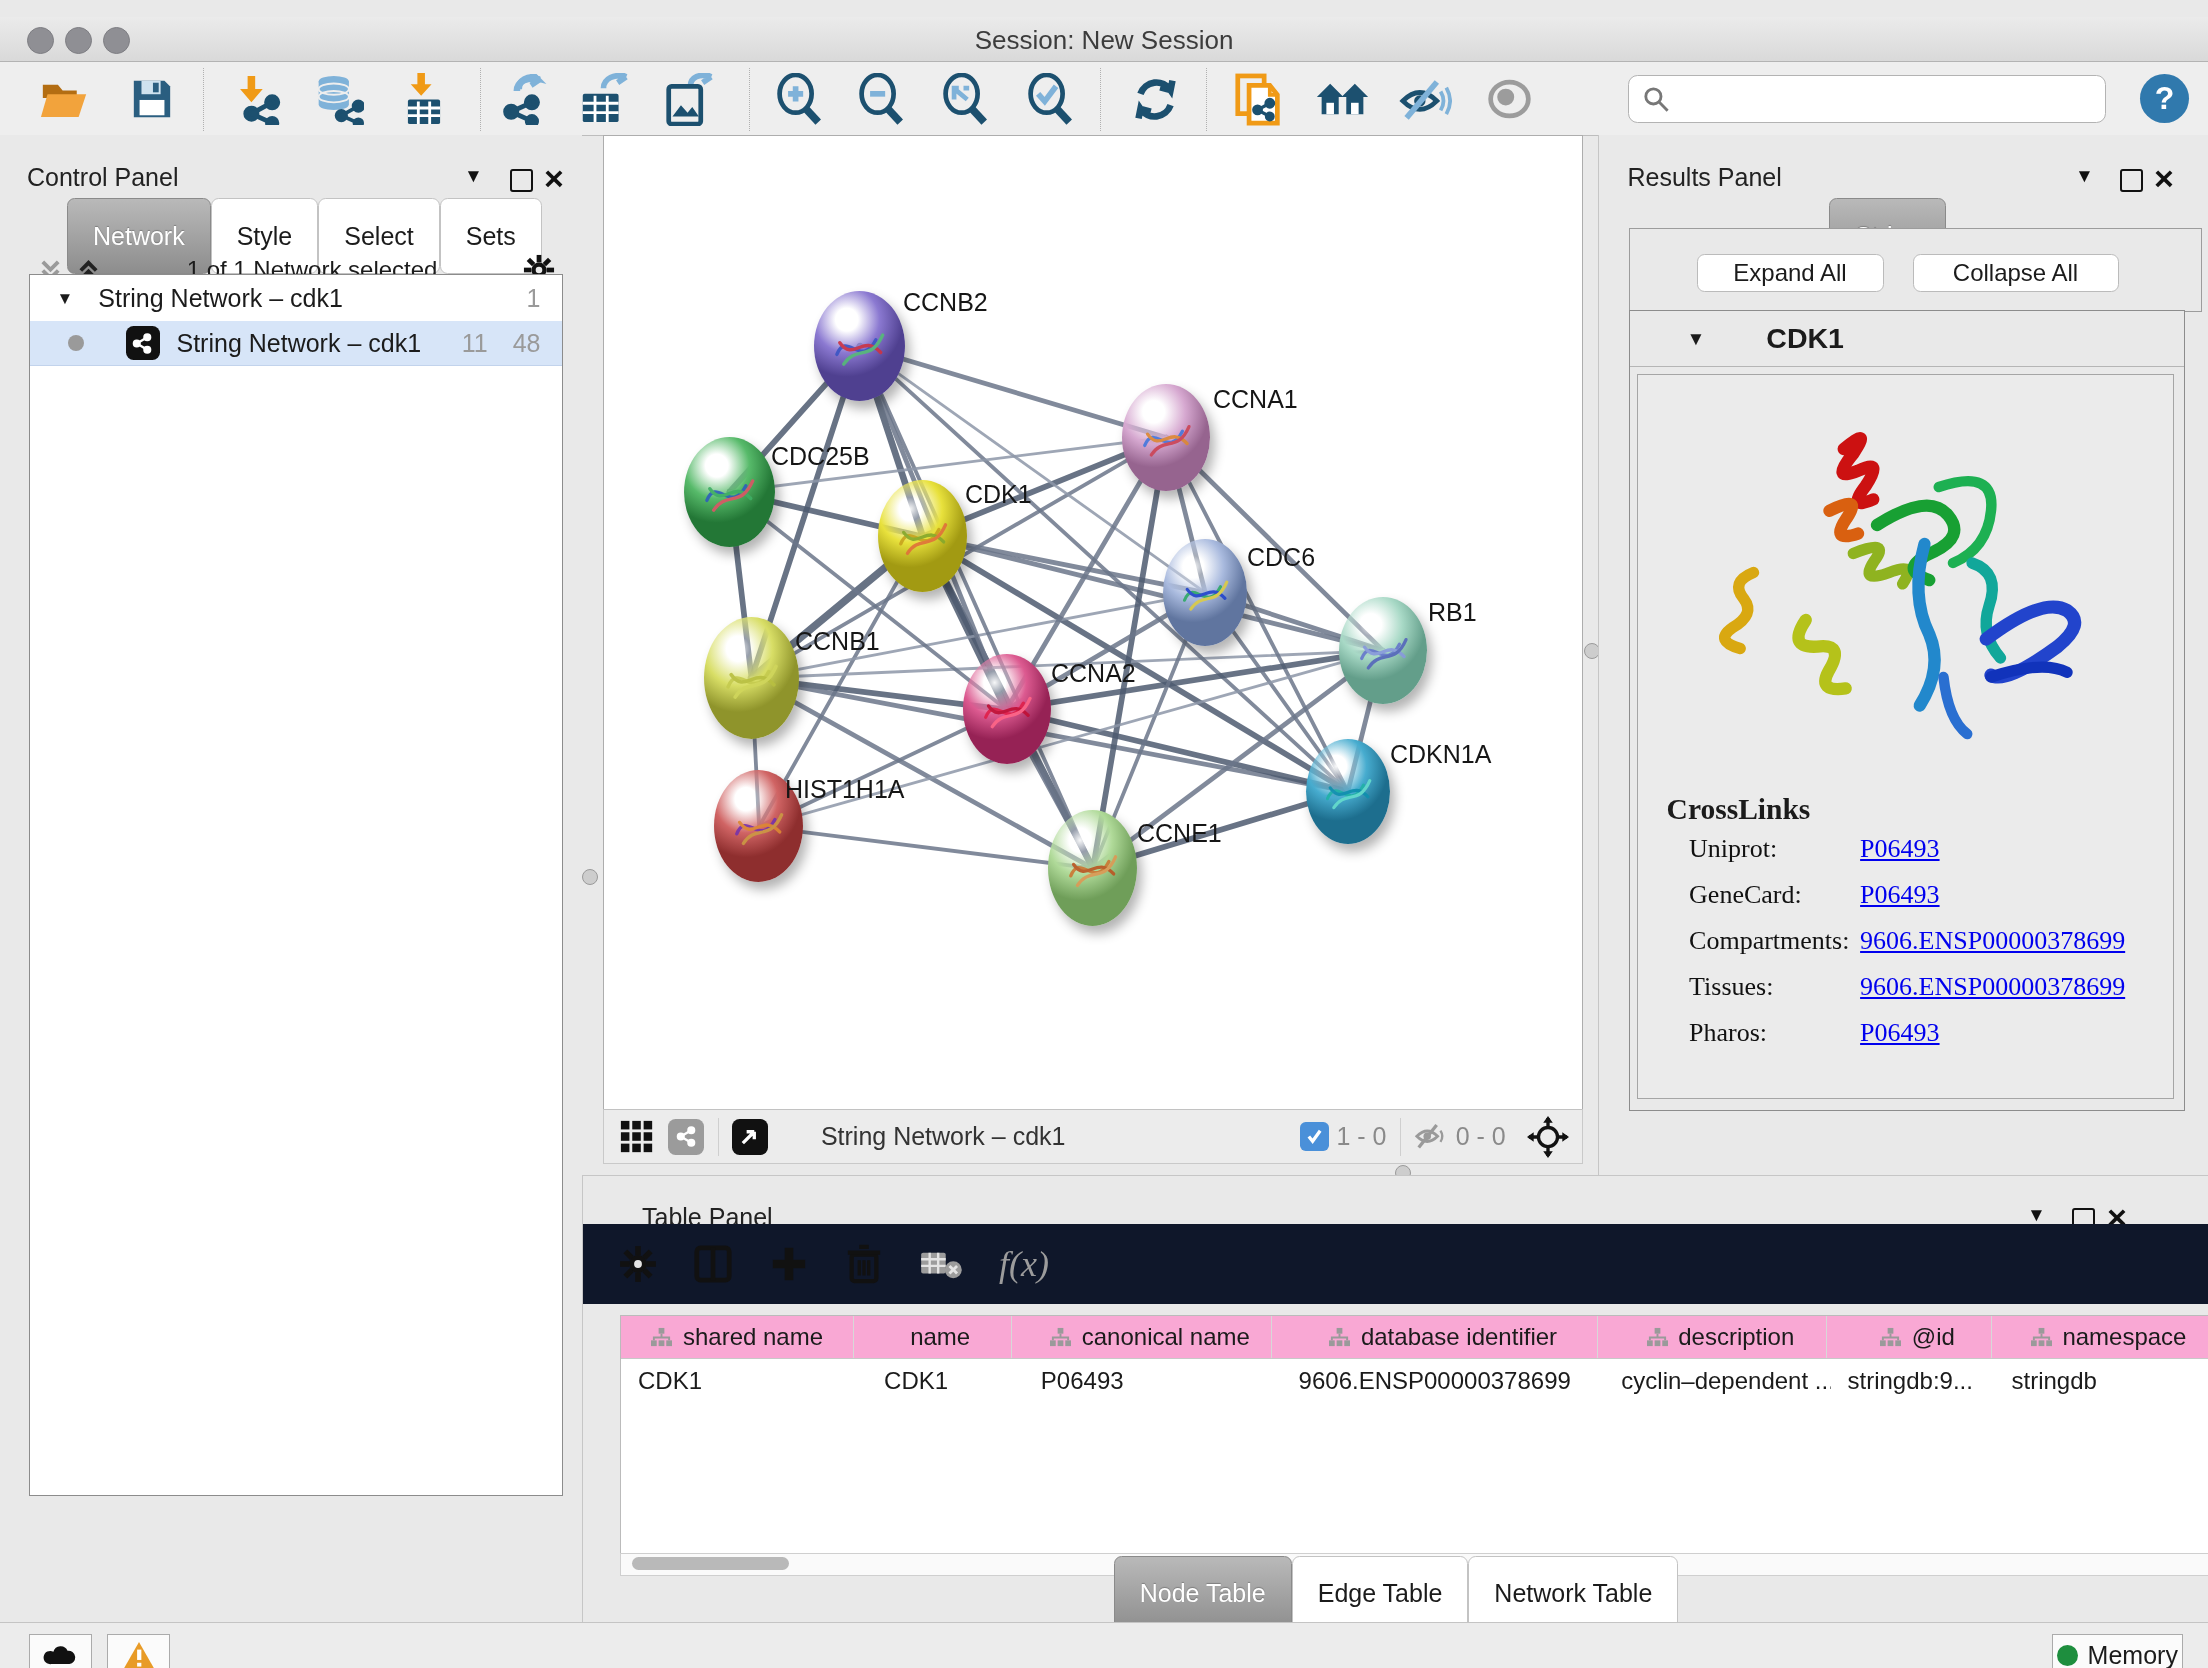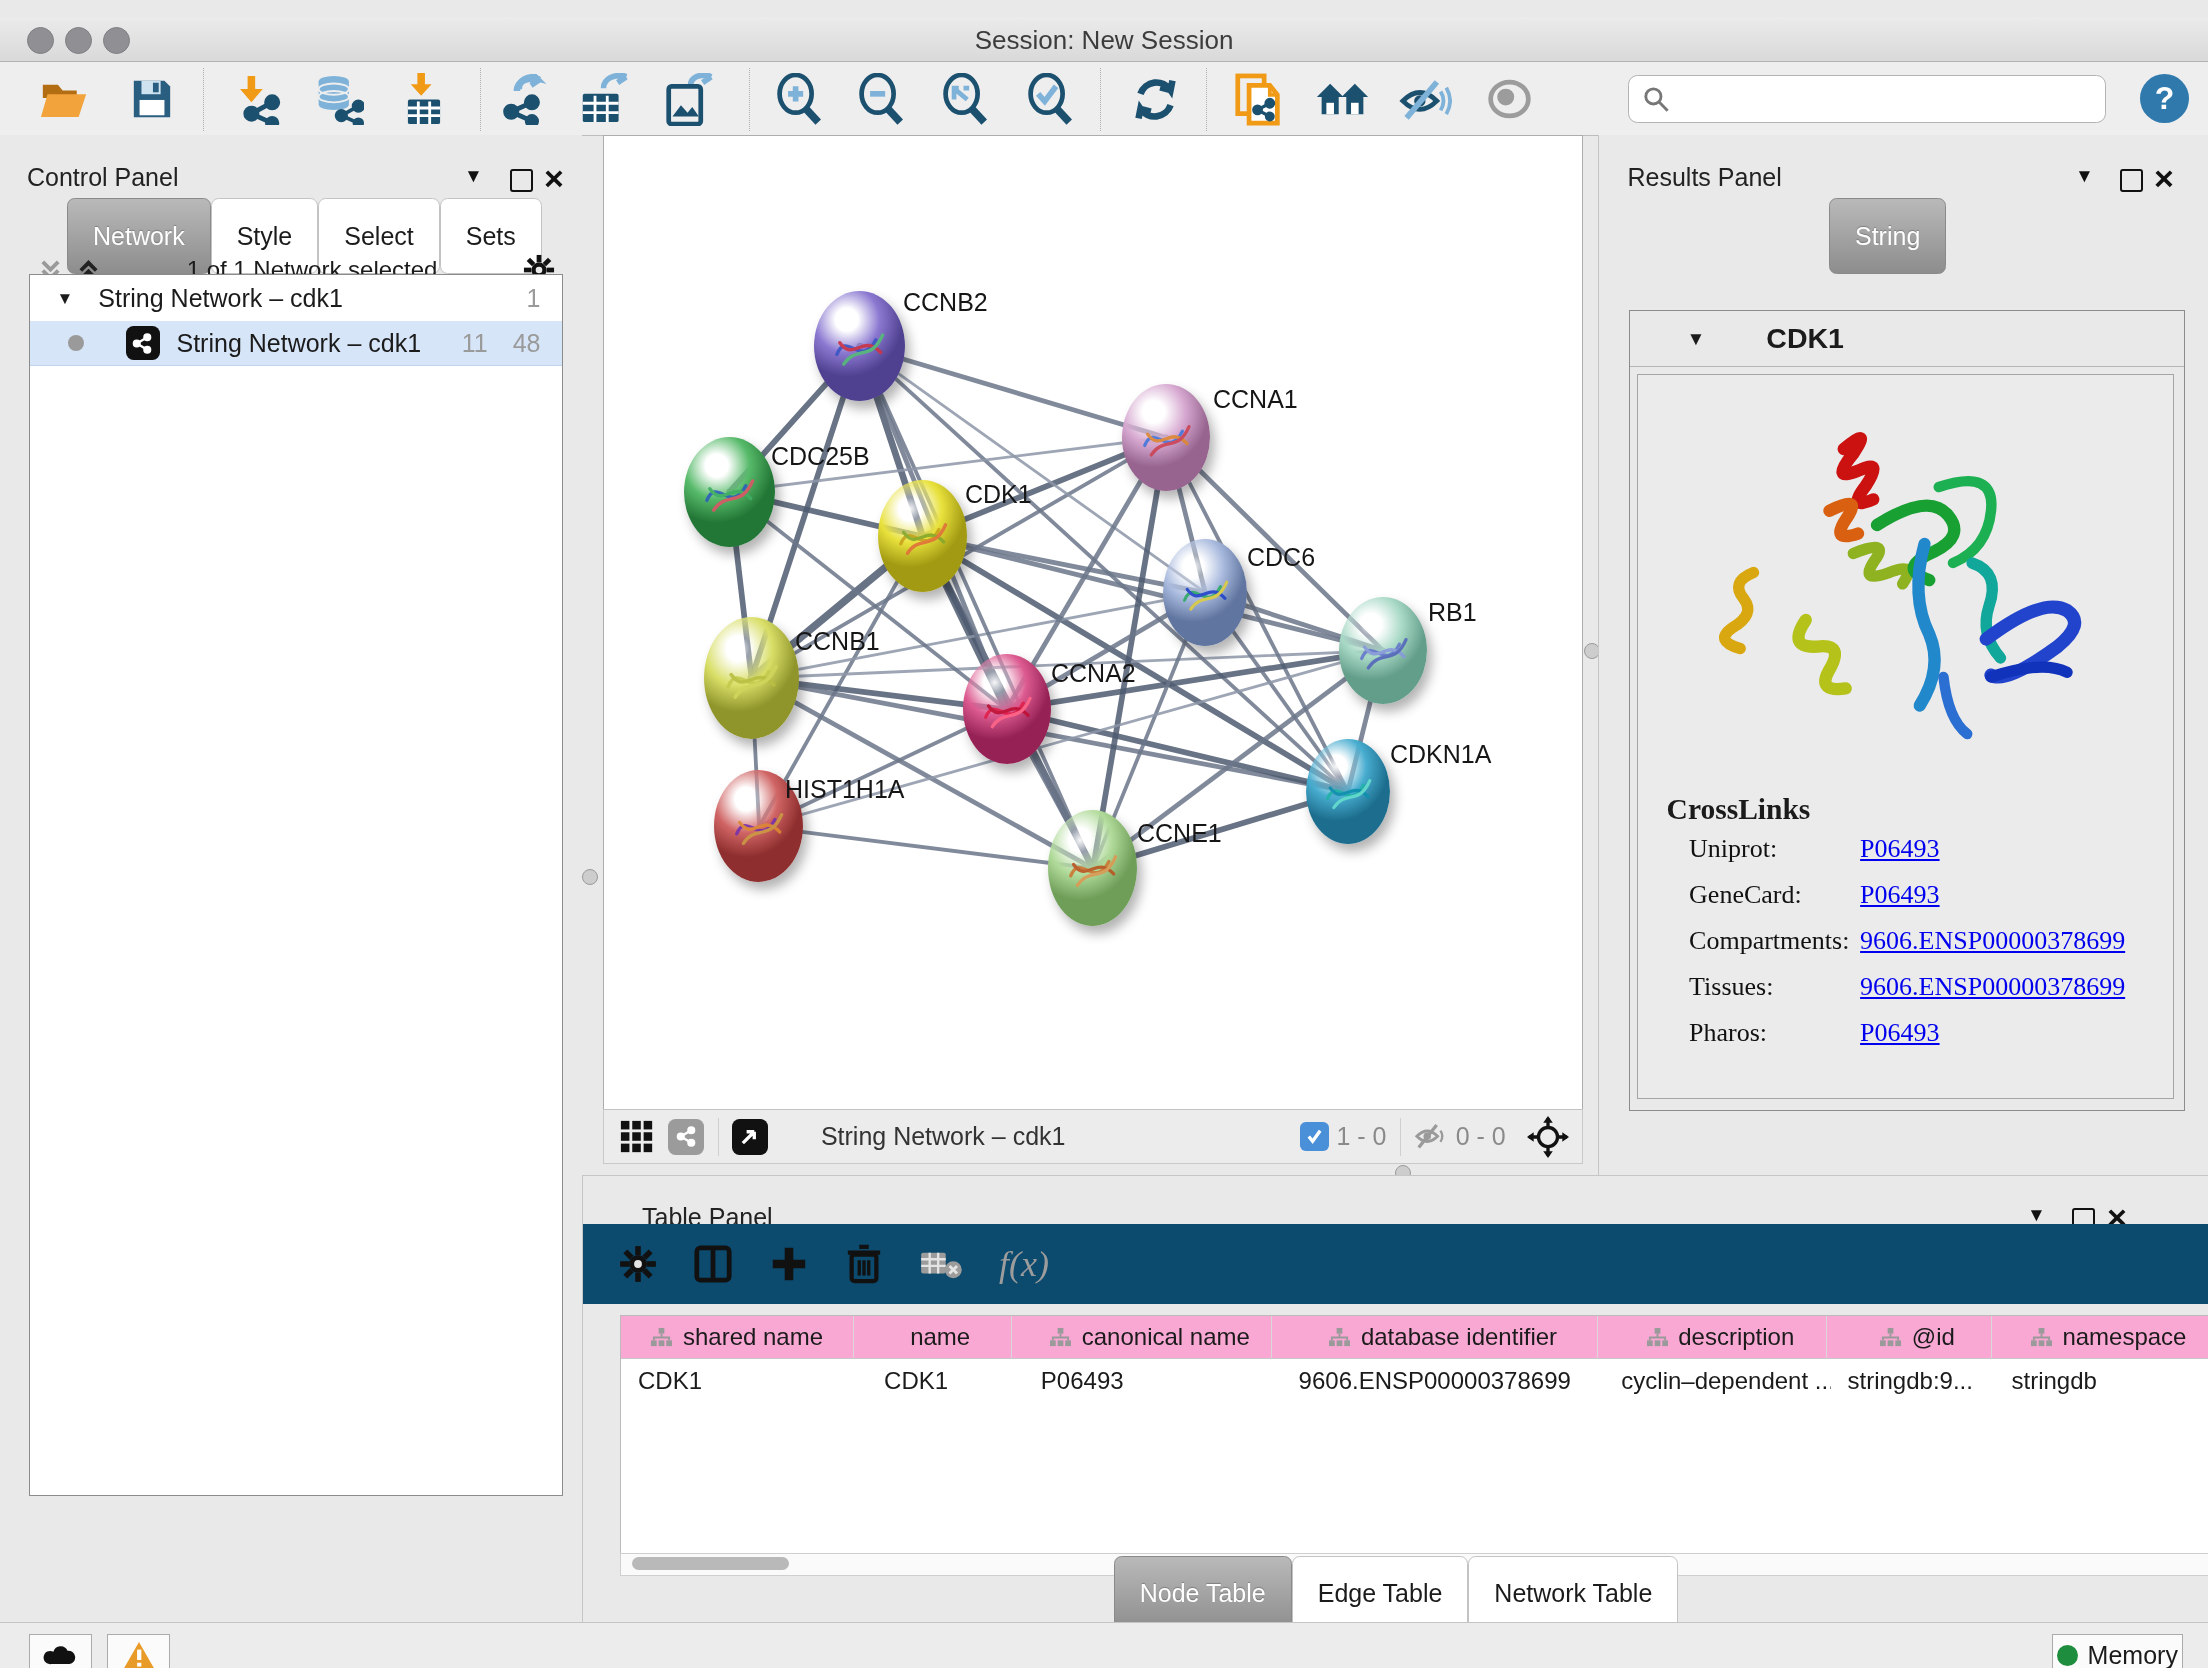--- a/index.html
+++ b/index.html
@@ -71,21 +71,21 @@
   #rp-gene-row{position:absolute;left:0;top:0;width:100%;height:55px;display:flex;
       align-items:center;border-bottom:1px solid #b5b5b5;}
   #rp-inner{position:absolute;left:7.6px;top:63px;width:535px;height:723px;
       border:1px solid #a5a5a5;background:#ebebeb;}
   .serif{font-family:"Liberation Serif",serif;}
   .xl-label{font-size:26px;color:#111;}
   .xl-link{font-size:26px;color:#0000ee;text-decoration:underline;}
   
   #table-panel{left:582px;top:1158px;width:1626px;height:447px;background:#e9e9e9;
       border-top:1px solid #c6c6c6;border-left:1px solid #c6c6c6;}
-  #tp-toolbar{position:absolute;left:0;top:48px;width:100%;height:80px;background:#0c4a6e;
+  #tp-toolbar{position:absolute;left:0;top:48px;width:100%;height:80px;background:#0f172a;
       display:flex;align-items:center;}
   .tp-ic{margin-left:36px;display:flex;align-items:center;justify-content:center;}
   #grid{position:absolute;left:37px;top:139px;right:0;height:238px;background:#fff;
       border:1px solid #bbb;border-right:none;}
   .hdr-row{display:flex;height:42px;background:#f9a8d4;border-bottom:1px solid #c8c8c8;gap:16px;}
   .hdr-cell{display:flex;align-items:center;justify-content:center;gap:9.5px;
       font-size:24px;border-right:1px solid #d8d8d8;overflow:hidden;white-space:nowrap;}
   .body-row{display:flex;height:44px;}
   .body-cell{font-size:24px;display:flex;align-items:center;padding-left:17px;
       overflow:hidden;white-space:nowrap;}
@@ -571,20 +571,28 @@
   <div class="abs" style="left:28.5px;top:11.4px">
     <span class="panel-title">Results Panel</span></div>
   <div class="abs" style="left:476px;top:13.3px"><span class="ph-tri">▼</span></div>
   <div class="abs ph-float" style="left:521px;top:17px"></div>
   <div class="abs ph-close" style="left:555px;top:17px">×</div>
 
   <div class="abs tab sel" style="left:230px;top:46px">
     <span>String</span>
     </div>
 
+  <div id="rp-box1">
+    <div class="rp-btn" style="left:67px;width:185px">
+      <span>Expand All</span>
+      </div>
+    <div class="rp-btn" style="left:283px;width:204px">
+      <span>Collapse All</span>
+      </div>
+  </div>
 
   <div id="rp-box2">
     <div id="rp-gene-row">
       <span style="margin-left:57px;font-size:19px">▼</span>
       <span style="margin-left:61px;font-size:28.5px;font-weight:bold">CDK1</span>
     </div>
     <div id="rp-inner">
       <svg width="409" height="380" style="display:block;margin:17px auto 0" viewBox="0 0 430 400">
         <g fill="none" stroke-linecap="round">
           <path d="M150 60 q30-25 10 5 q-25 30 5 18 q28-14 8 16 q-20 26 8 14" stroke="#cc1111" stroke-width="13"></path>

